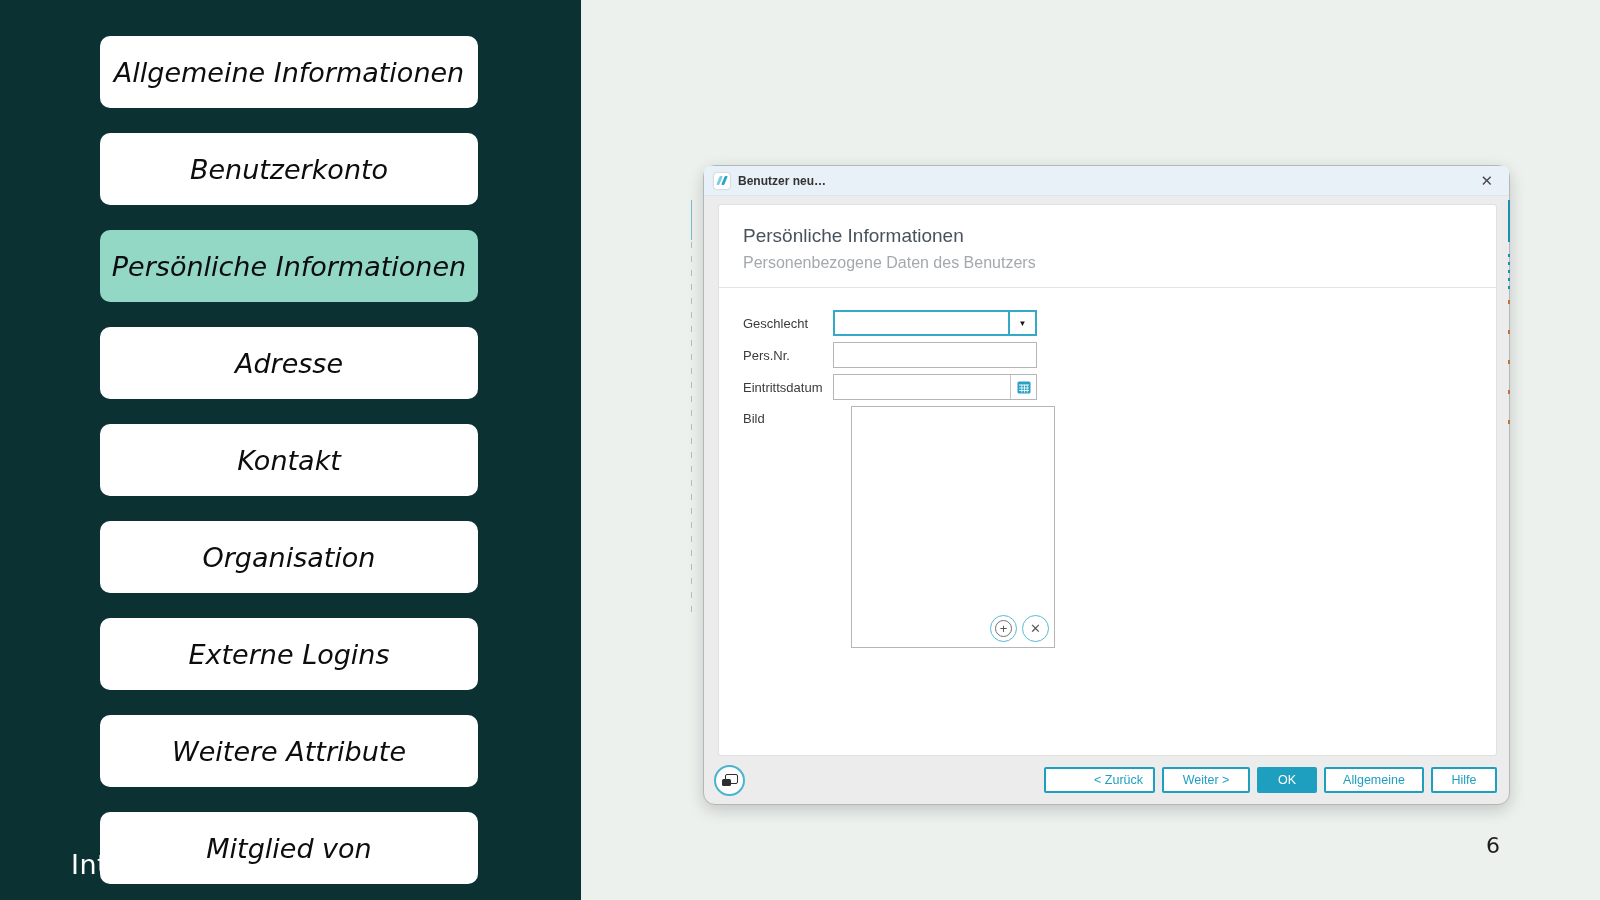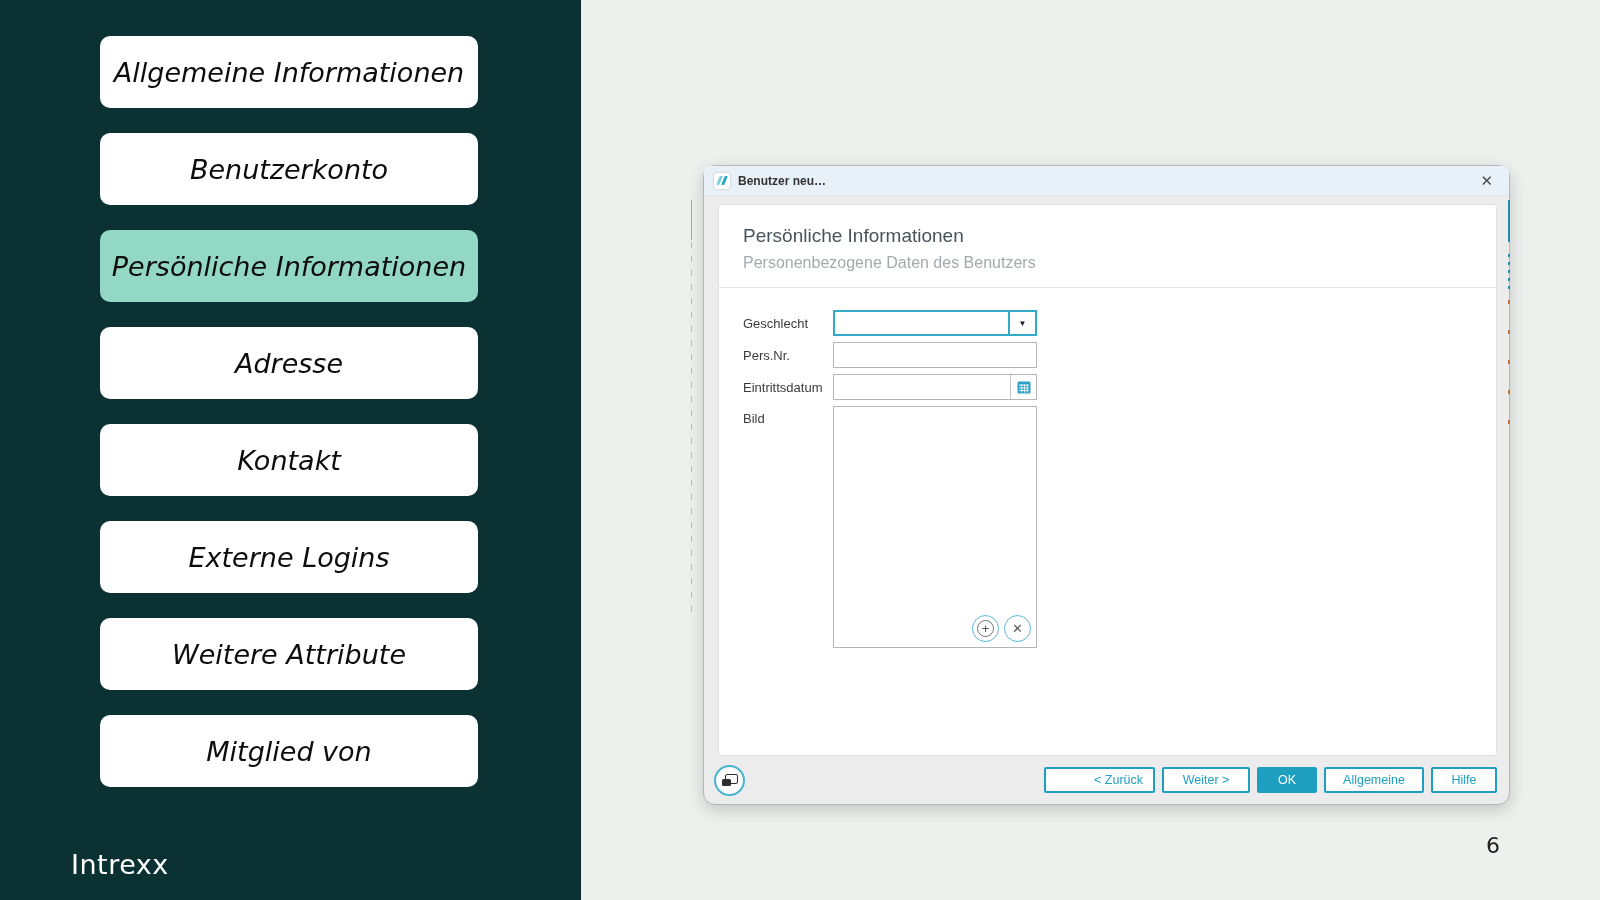--- a/index.html
+++ b/index.html
@@ -34,21 +34,21 @@
   .close-btn { margin-left:auto; font-size:15px; color:#4a4a4a; cursor:pointer; padding:1px 6px; line-height:1; }
 
   .card { position:absolute; left:14px; right:12px; top:38px; bottom:48px; background:#ffffff;
           border:1px solid #e0e0e0; border-radius:3px; overflow:hidden; }
   .card-header { padding:20px 24px 15px; border-bottom:1px solid #e4e4e4; }
   .card-header h1 { margin:0; font-size:19px; font-weight:400; color:#47525c; }
   .card-header p  { margin:7px 0 0; font-size:16px; color:#a4a9ad; }
 
   .form { padding:22px 0 0 24px; }
   .form-row { display:flex; align-items:center; margin-bottom:6px; }
-  .form-row.top { align-items:flex-start; }
+  .form-row.top { align-items:flex-start;gap:18px; }
   .form-label { width:90px; font-size:13px; color:#3b3b3b; flex-shrink:0; }
   .form-row.top .form-label { padding-top:5px; }
 
   .combo { display:flex; width:204px; height:26px; box-sizing:border-box; background:#fff; }
   .combo.focused { border:2px solid #35a9c8; }
   .combo.normal  { border:1px solid #b5b5b5; }
   .combo input { border:none; outline:none; flex:1; min-width:0; font-size:13px; padding:0 4px; background:transparent; }
   .combo .addon { width:25px; display:flex; align-items:center; justify-content:center; cursor:pointer; flex-shrink:0; background:#fff; }
   .combo.focused .addon { border-left:2px solid #35a9c8; }
   .combo.normal  .addon { border-left:1px solid #c6c6c6; }
@@ -101,20 +101,21 @@
 
 <div class="stage">
 
   <aside class="sidebar">
     <div class="nav">
       <div class="nav-btn">Allgemeine Informationen</div>
       <div class="nav-btn">Benutzerkonto</div>
       <div class="nav-btn active">Persönliche Informationen</div>
       <div class="nav-btn">Adresse</div>
       <div class="nav-btn">Kontakt</div>
+      <div class="nav-btn">Organisation</div>
       <div class="nav-btn">Externe Logins</div>
       <div class="nav-btn">Weitere Attribute</div>
       <div class="nav-btn">Mitglied von</div>
     </div>
     <div class="logo">Intrexx</div>
   </aside>
 
   <section class="dialog">
     <header class="titlebar">
       <span class="app-icon">

